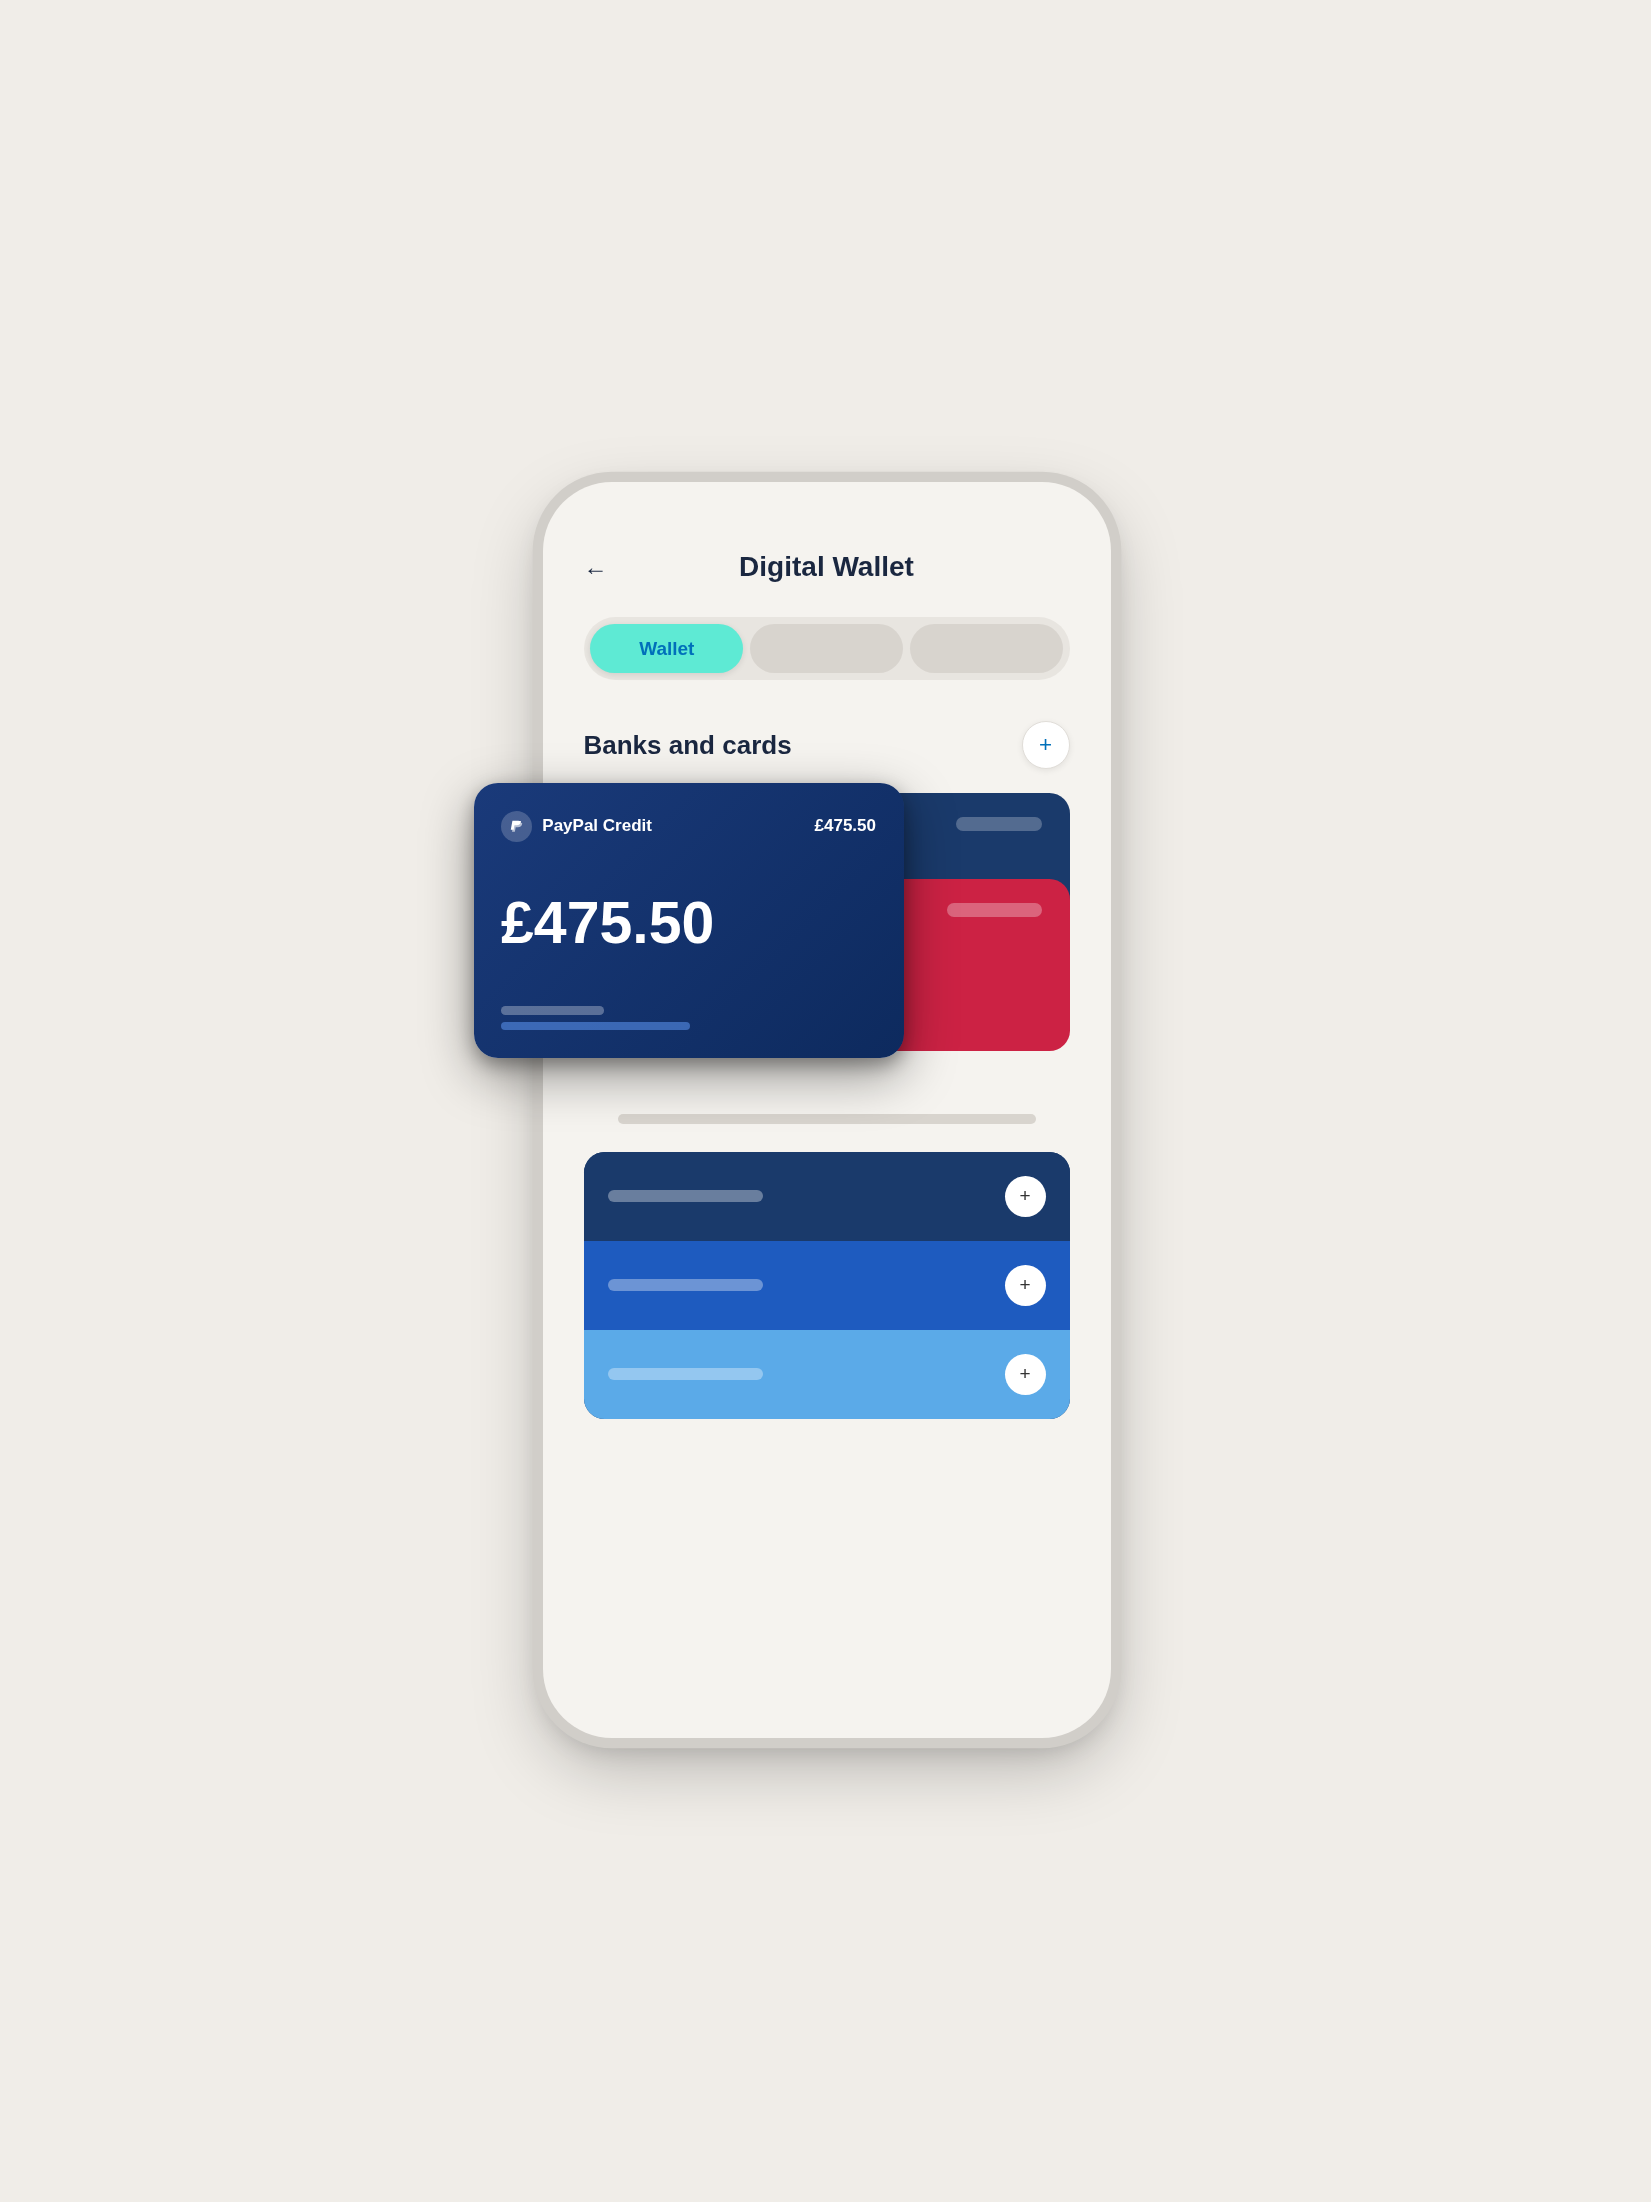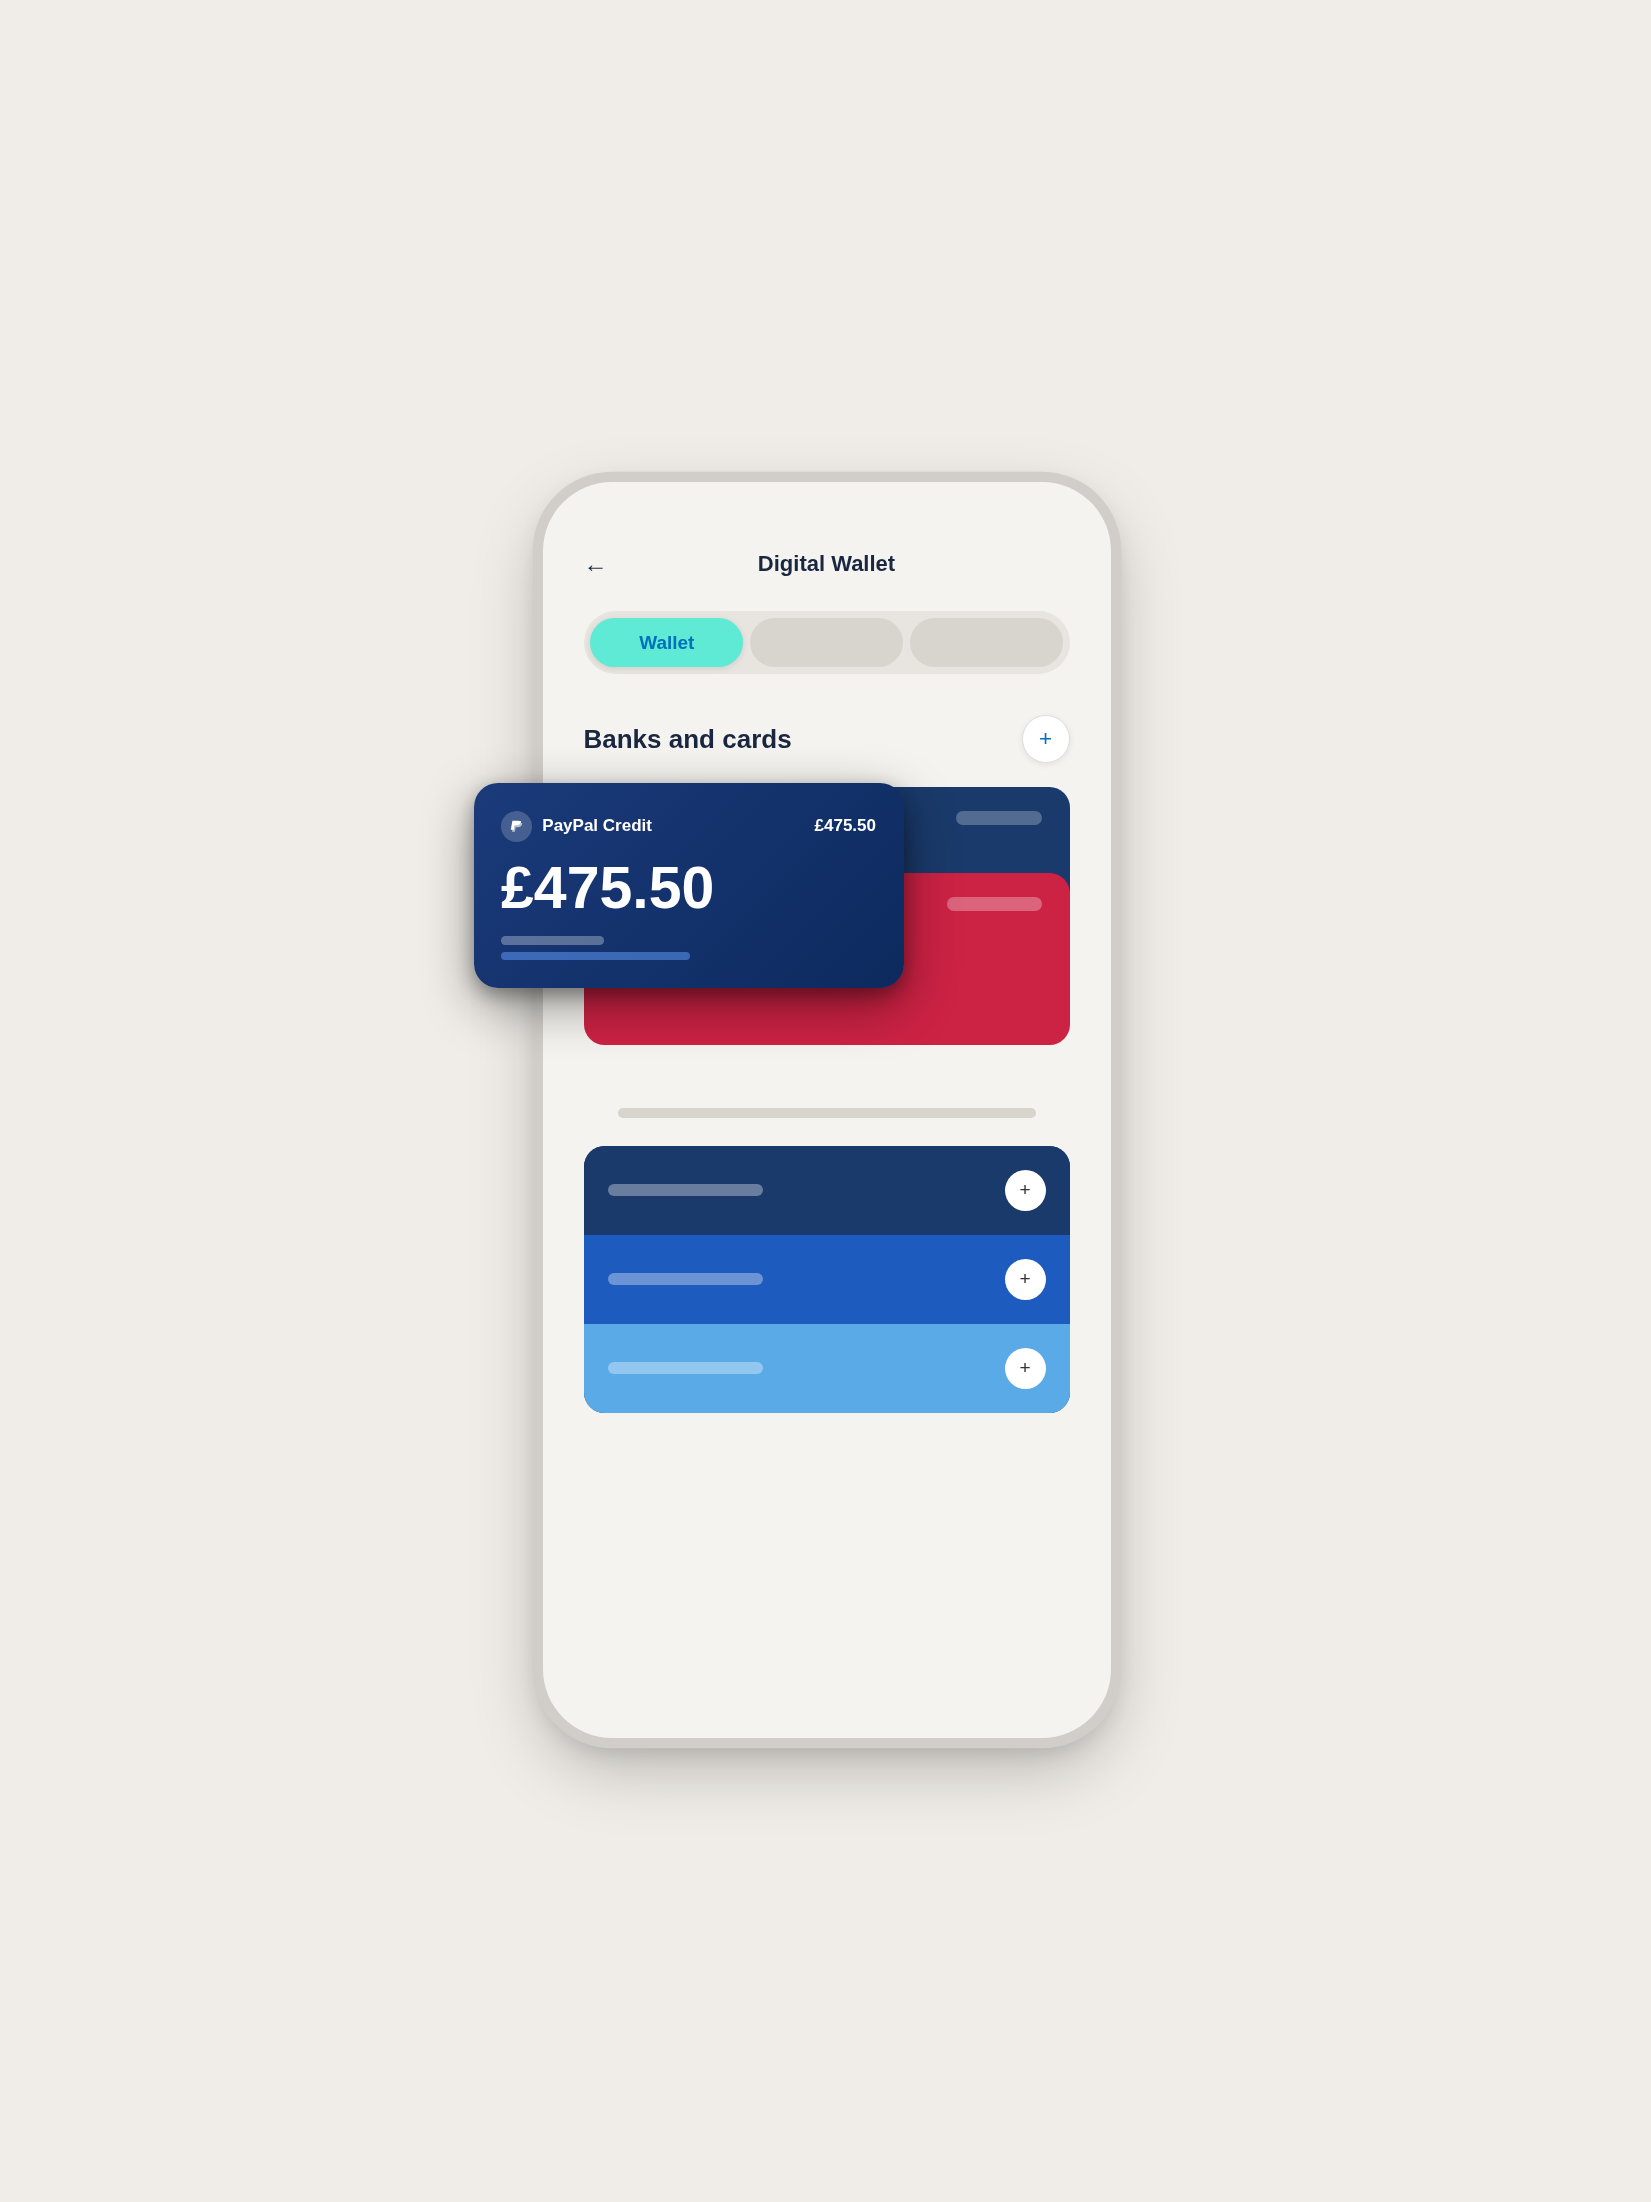--- a/index.html
+++ b/index.html
@@ -54,21 +54,21 @@
 
     .back-btn {
       position: absolute;
       left: 0;
       font-size: 24px;
       color: #1a2740;
       cursor: pointer;
     }
 
     .header-title {
-      font-size: 22px;
+      font-size: 28px;
       font-weight: 700;
       color: #1a2740;
     }
 
     
     .tab-bar {
       background: #e8e5e0;
       border-radius: 43px;
       padding: 6.9px;
       display: flex;
@@ -233,21 +233,21 @@
       color: #333;
       cursor: pointer;
     }
 
     
     .paypal-card {
       position: absolute;
       left: -17px;
       top: 370px;
       width: 430px;
-      height: 205px;
+      height: 275px;
       background: linear-gradient(135deg, #1a3a7a 0%, #0d2a5e 100%);
       border-radius: 24px;
       padding: 27.5px;
       box-shadow: 0 17px 52px rgba(0,0,0,0.4), 0 6.9px 17px rgba(0,0,0,0.3);
       z-index: 10;
       display: flex;
       flex-direction: column;
       justify-content: space-between;
     }
 

